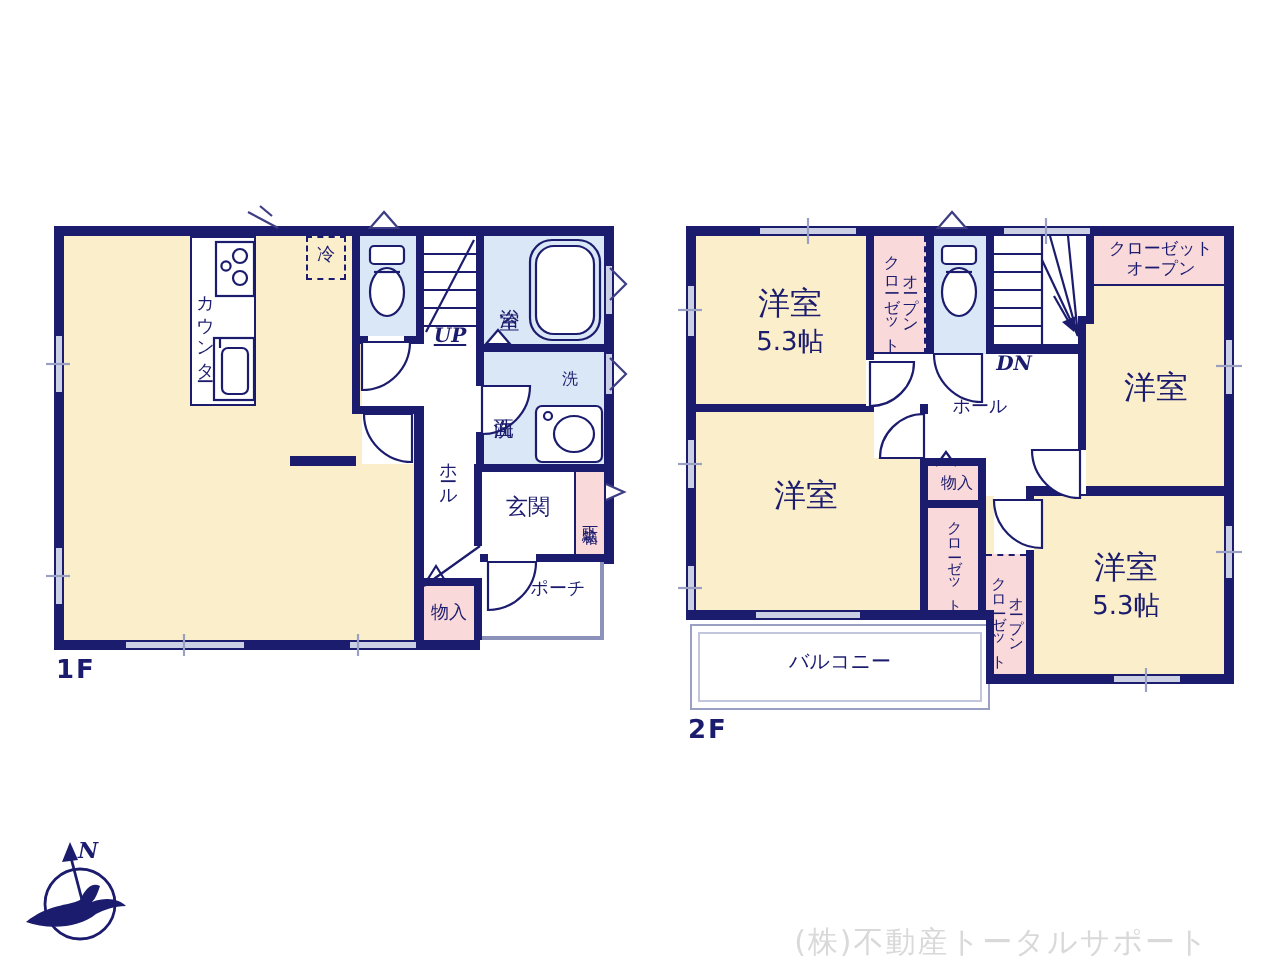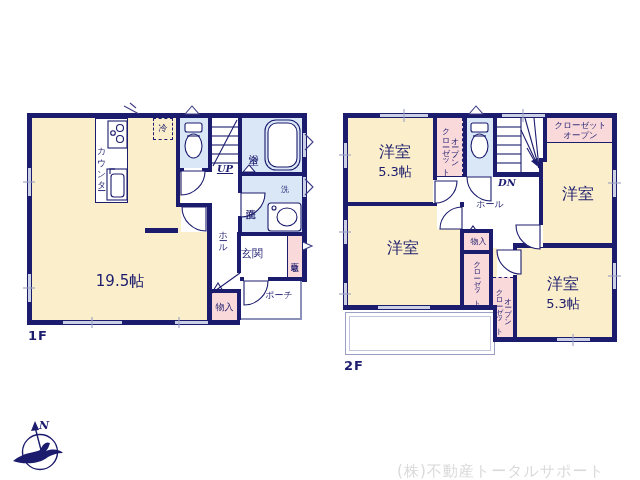--- a/index.html
+++ b/index.html
@@ -235,29 +235,28 @@
 
       <g stroke-width="1.4">
         <circle cx="40" cy="452" r="17.5"></circle>
         <line x1="41" y1="450" x2="35" y2="427"></line>
         <polygon points="31,431 35,421 39,430" fill="#1c1c6e" stroke="none"></polygon>
         <path d="M13 461 C24 452 34 453 40 450 C43 444 46 441 50 443 C49 446 48 449 46 451 C54 448 60 450 63 453 C57 453 52 455 48 457 C40 464 24 465 13 461 Z" fill="#1c1c6e" stroke="none"></path>
       </g>
     </g>
   </svg>
 
-  <div class="lb" style="left:60px;top:273px;width:120px;height:18px;font-size:15px;">19.5帖</div>
   <div class="lb v" style="left:95px;top:138px;width:13px;height:52px;font-size:9px;">カウンター</div>
   <div class="lb" style="left:155px;top:122px;width:16px;height:13px;font-size:9px;">冷</div>
   <div class="lb it" style="left:213px;top:163px;width:24px;height:11px;font-size:10px;text-decoration:underline;">UP</div>
   <div class="lb v" style="left:247px;top:130px;width:13px;height:34px;font-size:10px;">浴室</div>
   <div class="lb" style="left:277px;top:183px;width:16px;height:13px;font-size:8px;">洗</div>
   <div class="lb v" style="left:244px;top:184px;width:13px;height:36px;font-size:10px;">洗面</div>
   <div class="lb v" style="left:217px;top:215px;width:12px;height:44px;font-size:9px;">ホール</div>
-  <div class="lb" style="left:228px;top:247px;width:48px;height:14px;font-size:11px;">玄関</div>
+  <div class="lb" style="left:240px;top:247px;width:48px;height:14px;font-size:11px;">玄関</div>
   <div class="lb v" style="left:288px;top:240px;width:13px;height:34px;font-size:8px;">下駄箱</div>
   <div class="lb" style="left:260px;top:290px;width:38px;height:11px;font-size:9px;">ポーチ</div>
   <div class="lb" style="left:212px;top:301px;width:25px;height:12px;font-size:9px;">物入</div>
   <div class="flab" style="left:28px;top:328px;">1F</div>
 
   <div class="lb" style="left:350px;top:142px;width:90px;height:20px;font-size:16px;">洋室</div>
   <div class="lb" style="left:350px;top:164px;width:90px;height:16px;font-size:13px;">5.3帖</div>
   <div class="lb v pre" style="left:437px;top:120px;width:26px;height:56px;font-size:8px;">オープン
 クローゼット</div>
   <div class="lb pre" style="left:549px;top:119px;width:63px;height:23px;font-size:8.5px;white-space:pre-line;">クローゼット
@@ -265,18 +264,19 @@
   <div class="lb it" style="left:496px;top:177px;width:22px;height:11px;font-size:10px;">DN</div>
   <div class="lb" style="left:536px;top:184px;width:84px;height:20px;font-size:16px;">洋室</div>
   <div class="lb" style="left:468px;top:198px;width:44px;height:12px;font-size:9px;">ホール</div>
   <div class="lb" style="left:464px;top:236px;width:29px;height:11px;font-size:8px;">物入</div>
   <div class="lb" style="left:358px;top:238px;width:90px;height:20px;font-size:16px;">洋室</div>
   <div class="lb v" style="left:467px;top:255px;width:19px;height:49px;font-size:7.5px;">クローゼット</div>
   <div class="lb v pre" style="left:493px;top:280px;width:20px;height:55px;font-size:7.5px;">オープン
 クローゼット</div>
   <div class="lb" style="left:521px;top:274px;width:84px;height:20px;font-size:16px;">洋室</div>
   <div class="lb" style="left:521px;top:296px;width:84px;height:16px;font-size:13px;">5.3帖</div>
+  <div class="lb" style="left:360px;top:325px;width:120px;height:13px;font-size:10px;">バルコニー</div>
   <div class="flab" style="left:344px;top:358px;">2F</div>
 
   <div class="lb it" style="left:36px;top:419px;width:16px;height:14px;font-size:11px;">N</div>
   <div id="wm">(株)不動産トータルサポート</div>
 
 </div>
 
 </body></html>

